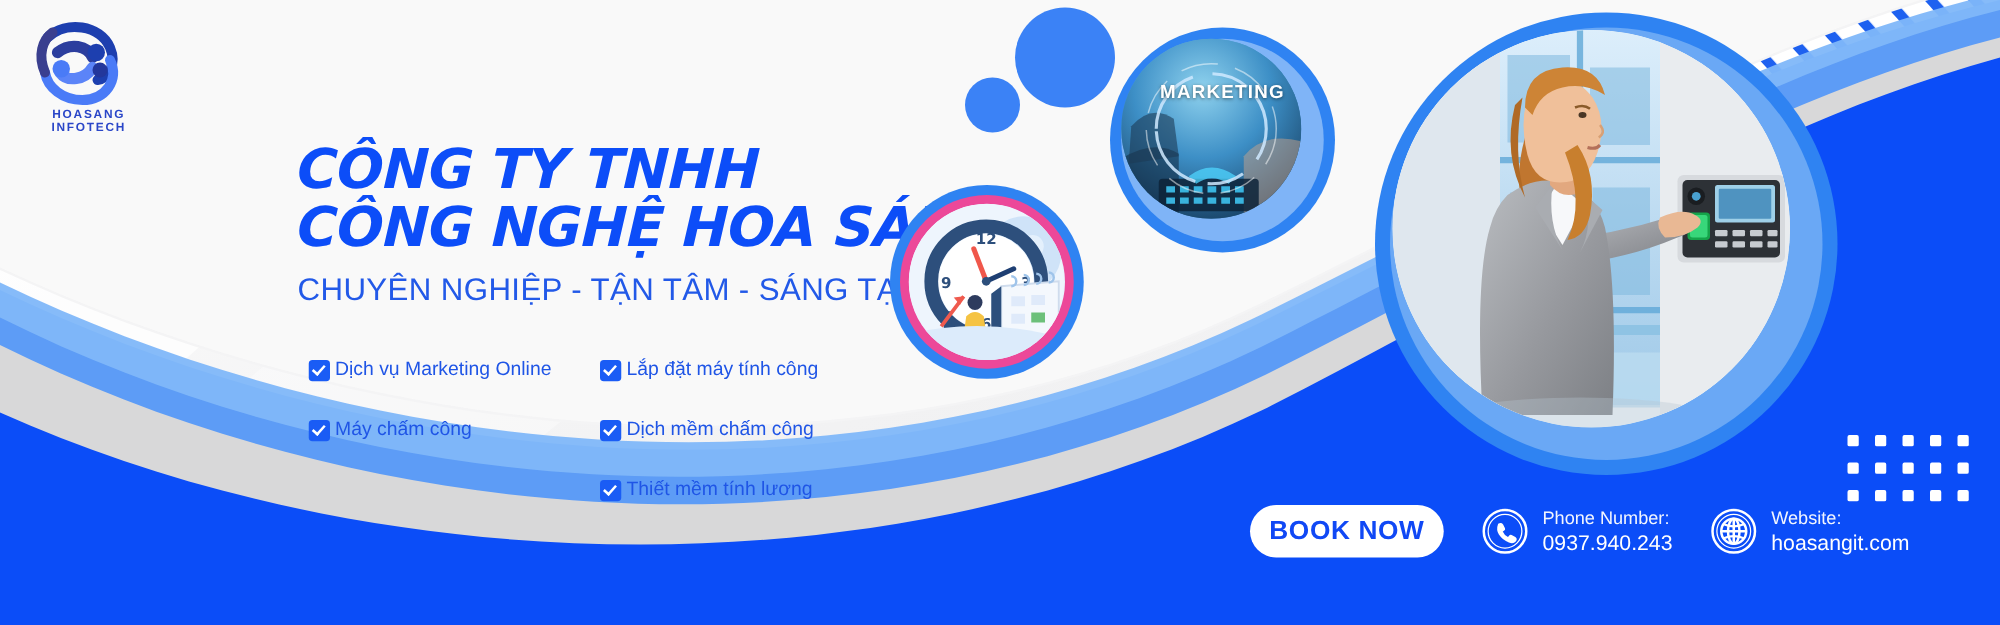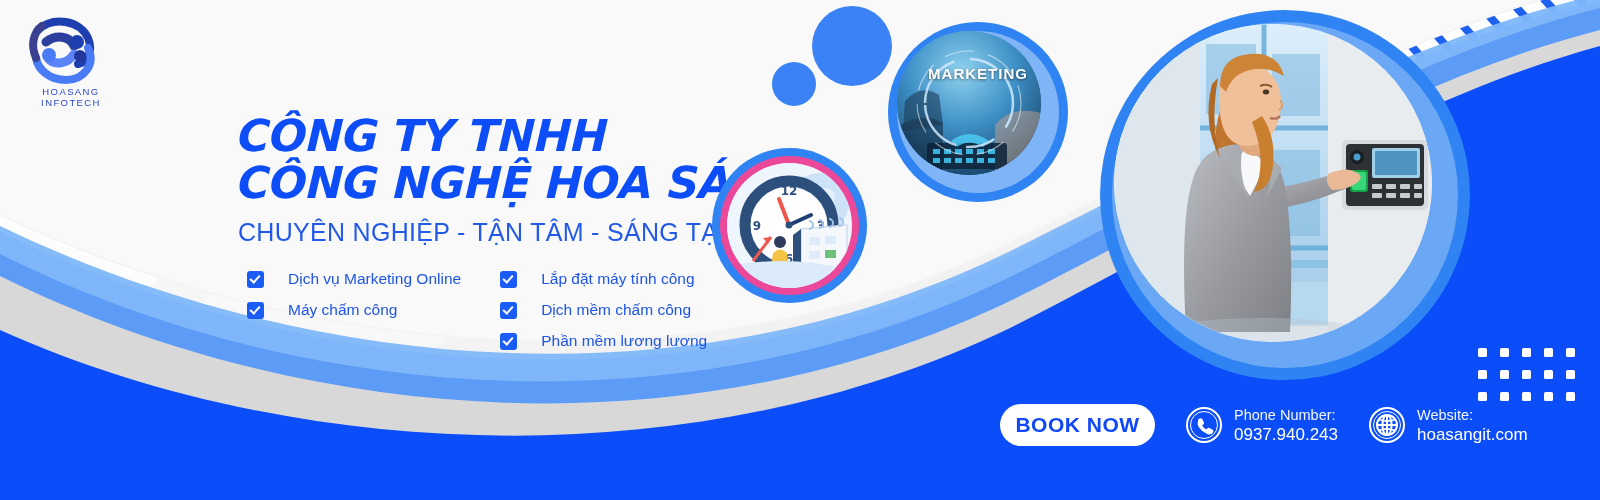--- a/index.html
+++ b/index.html
@@ -11,21 +11,21 @@
   .banner{position:relative;width:1600px;height:500px;overflow:hidden;background:#f6f6f7;}
 
   
   .bg-svg{position:absolute;inset:0;width:1600px;height:500px;}
 
   
   .logo{position:absolute;left:8px;top:8px;width:110px;height:92px;}
   .logo svg{display:block;}
   .logo-word{
     position:absolute;left:8px;top:78px;width:110px;text-align:center;
-    font-size:9.5px;font-weight:normal;letter-spacing:1.4px;color:#2a46c8;
+    font-size:9.5px;font-weight:bold;letter-spacing:1.4px;color:#2a46c8;
   }
 
   
   .headline{position:absolute;left:238px;top:112px;width:520px;}
   .h-line{
     font-family:"DejaVu Sans",sans-serif;
     font-weight:bold;font-style:italic;
     color:#0c4df8;
     font-size:44px;line-height:47px;letter-spacing:-0.5px;
     white-space:nowrap;
@@ -35,21 +35,21 @@
   .h-line.l2{font-size:44px;}
   .subhead{
     margin-top:12px;
     font-family:"Liberation Sans",sans-serif;
     font-size:25px;letter-spacing:0.3px;color:#2259e8;white-space:nowrap;
   }
 
   
   .features{position:absolute;left:248px;top:270px;display:flex;gap:40px;}
   .fcol{display:flex;flex-direction:column;gap:13px;}
-  .frow{display:flex;align-items:center;gap:25px;}
+  .frow{display:flex;align-items:center;gap:5px;margin-top:17px;}
   .cbox{
     width:15px;height:15px;flex:0 0 15px;background:#1a5cf5;border-radius:2px;
     position:relative;box-shadow:0 0 0 1px #1a5cf5;
   }
   .cbox:after{
     content:"";position:absolute;left:4px;top:1.5px;width:4px;height:8px;
     border:solid #fff;border-width:0 2px 2px 0;transform:rotate(42deg);
   }
   .flabel{font-size:15.5px;color:#1f55e6;white-space:nowrap;}
 
@@ -194,21 +194,21 @@
       <div class="frow">
         <span class="cbox"></span>
         <span class="flabel">Lắp đặt máy tính công</span>
       </div>
       <div class="frow">
         <span class="cbox"></span>
         <span class="flabel">Dịch mềm chấm công</span>
       </div>
       <div class="frow">
         <span class="cbox"></span>
-        <span class="flabel">Phần mềm lương lương</span>
+        <span class="flabel">Thiết mềm tính lương</span>
       </div>
     </div>
   </div>
 
   <div class="circ clock-badge">
     <div class="clock-inner">
       <div class="clock-face">
         <svg width="125" height="125" viewBox="0 0 125 125">
           <circle cx="62" cy="62" r="62" fill="#eef5fd"></circle>
 

